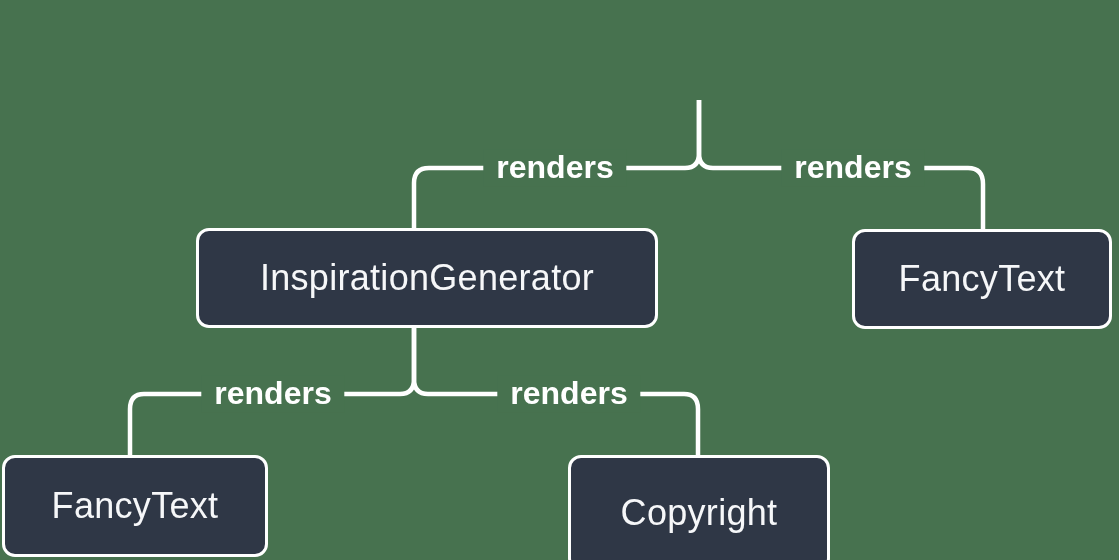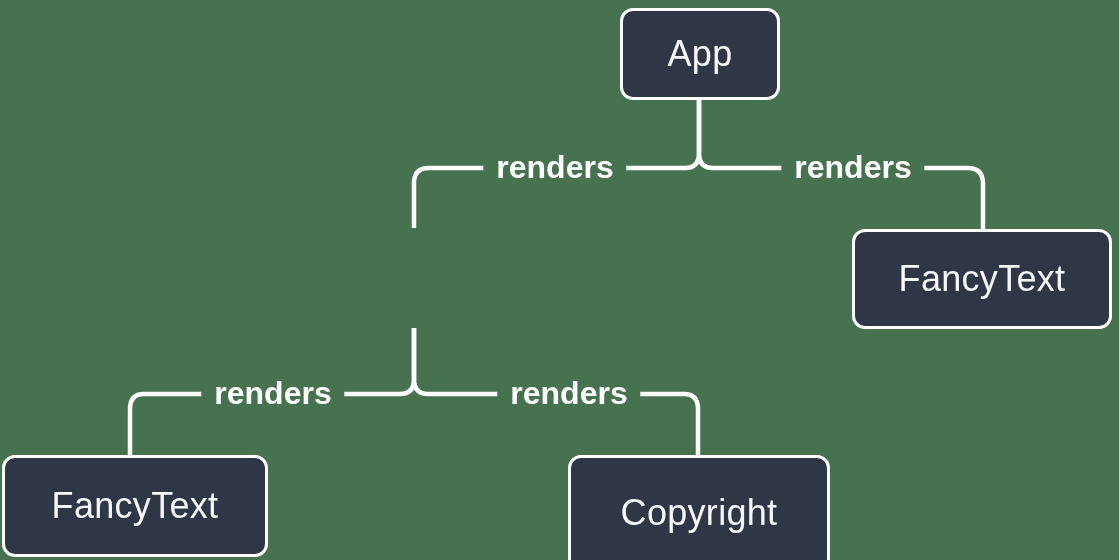--- a/index.html
+++ b/index.html
@@ -59,24 +59,24 @@
 
 <div class="stage">
 
   <svg class="edges" viewBox="0 0 1119 560" xmlns="http://www.w3.org/2000/svg">
     <path d="M 699 100 V 153 Q 699 168 685 168 H 429 Q 414 168 414 183 V 228"></path>
     <path d="M 699 100 V 153 Q 699 168 713 168 H 968 Q 983 168 983 184 V 229"></path>
     <path d="M 414 328 V 379 Q 414 394 400 394 H 144 Q 130 394 130 409 V 455"></path>
     <path d="M 414 328 V 379 Q 414 394 428 394 H 684 Q 698 394 698 409 V 455"></path>
   </svg>
 
-  <div class="node" style="left:620px; top:8px; width:160px; height:92px;">
-    <span>App</span>
+
+  <div class="node" style="left:196px; top:228px; width:462px; height:100px;">
+    <span>InspirationGenerator</span>
   </div>
-
 
   <div class="node" style="left:852px; top:229px; width:260px; height:100px;">
     <span>FancyText</span>
   </div>
 
   <div class="node" style="left:2px; top:455px; width:266px; height:102px;">
     <span>FancyText</span>
   </div>
 
   <div class="node" style="left:568px; top:455px; width:262px; height:116px;">

